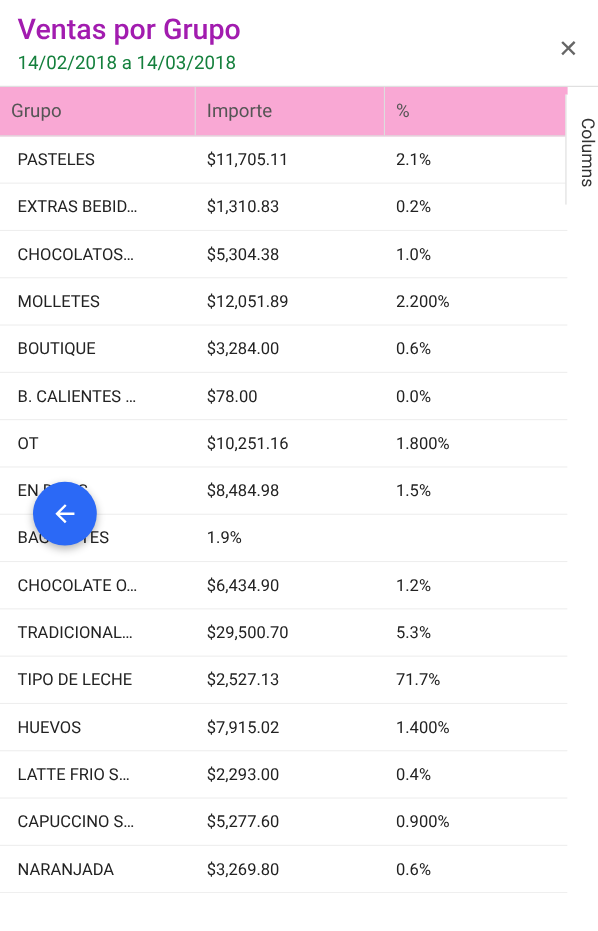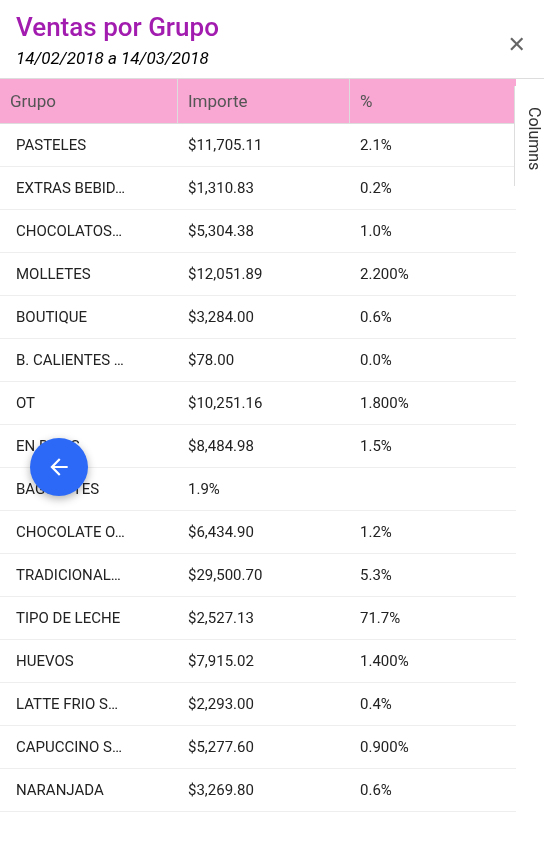--- a/index.html
+++ b/index.html
@@ -1,19 +1,19 @@
 <!DOCTYPE html>
 <html><head>
   <meta charset="utf-8">
   <style>
     * { margin: 0; padding: 0; box-sizing: border-box; }
     body { font-family: -apple-system, Roboto, BlinkMacSystemFont, "Segoe UI", sans-serif; background: #fff; width: 544px; height: 846px; overflow: hidden; position: relative; }
     .header { padding: 12px 16px 10px; border-bottom: 1px solid #ddd; position: relative; }
     .title { font-size: 26px; font-weight: 500; color: #a21caf; margin-bottom: 6px; }
-    .subtitle { font-size: 17px; font-style: italic; color: #000000; }
+    .subtitle { font-size: 17px; color: #15803d; }
     .close-btn { position: absolute; right: 14px; top: 28px; font-size: 22px; color: #666; background: none; border: none; cursor: pointer; padding: 4px; }
     .col-header { display: flex; background: #f9a8d4; border-bottom: 1px solid #ddd; }
     .col-header > div { padding: 12px 10px; font-size: 17px; color: #555; border-right: 1px solid #ddd; }
     .col-grupo { width: 178px; flex: 0 0 178px; }
     .col-importe { width: 172px; flex: 0 0 172px; }
     .col-pct { flex: 1; border-right: none !important; }
     .rows { max-height: 760px; overflow-y: auto; }
     .row { display: flex; border-bottom: 1px solid #eee; }
     .row > div { padding: 12px 10px; font-size: 15px; color: #222; overflow: hidden; white-space: nowrap; text-overflow: ellipsis; }
     .row .col-grupo { padding-left: 16px; }

